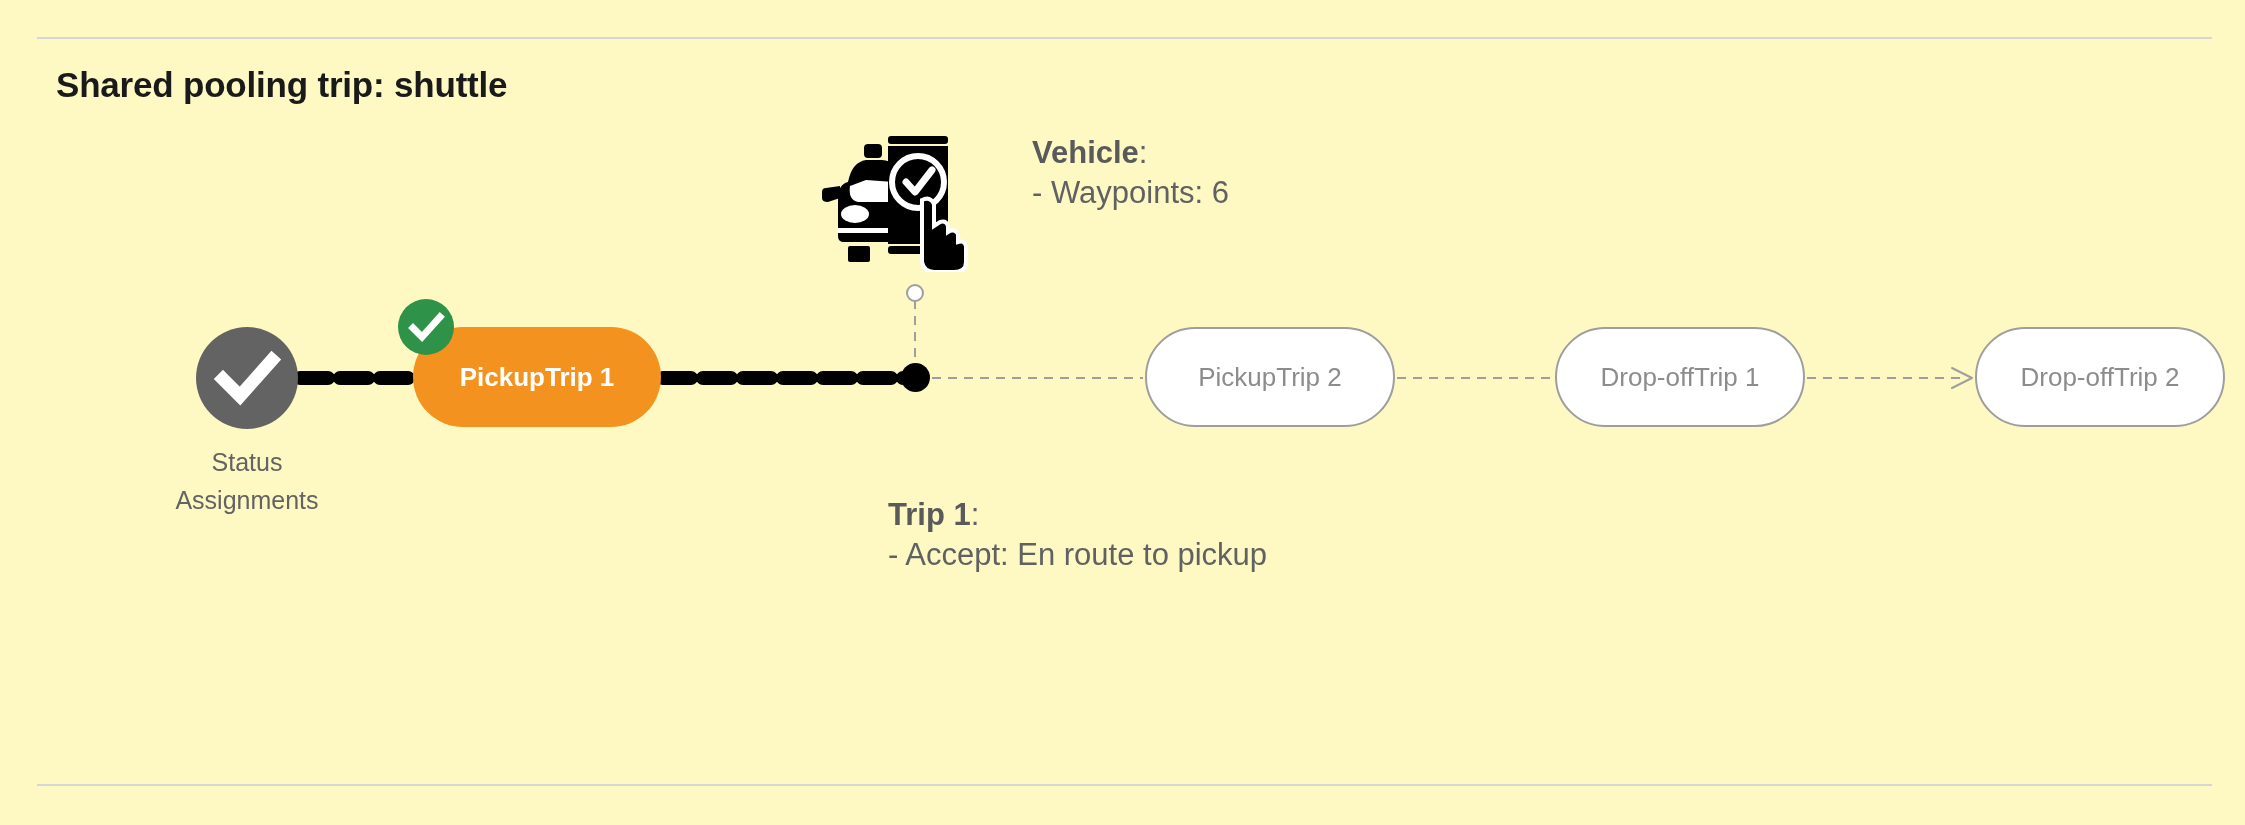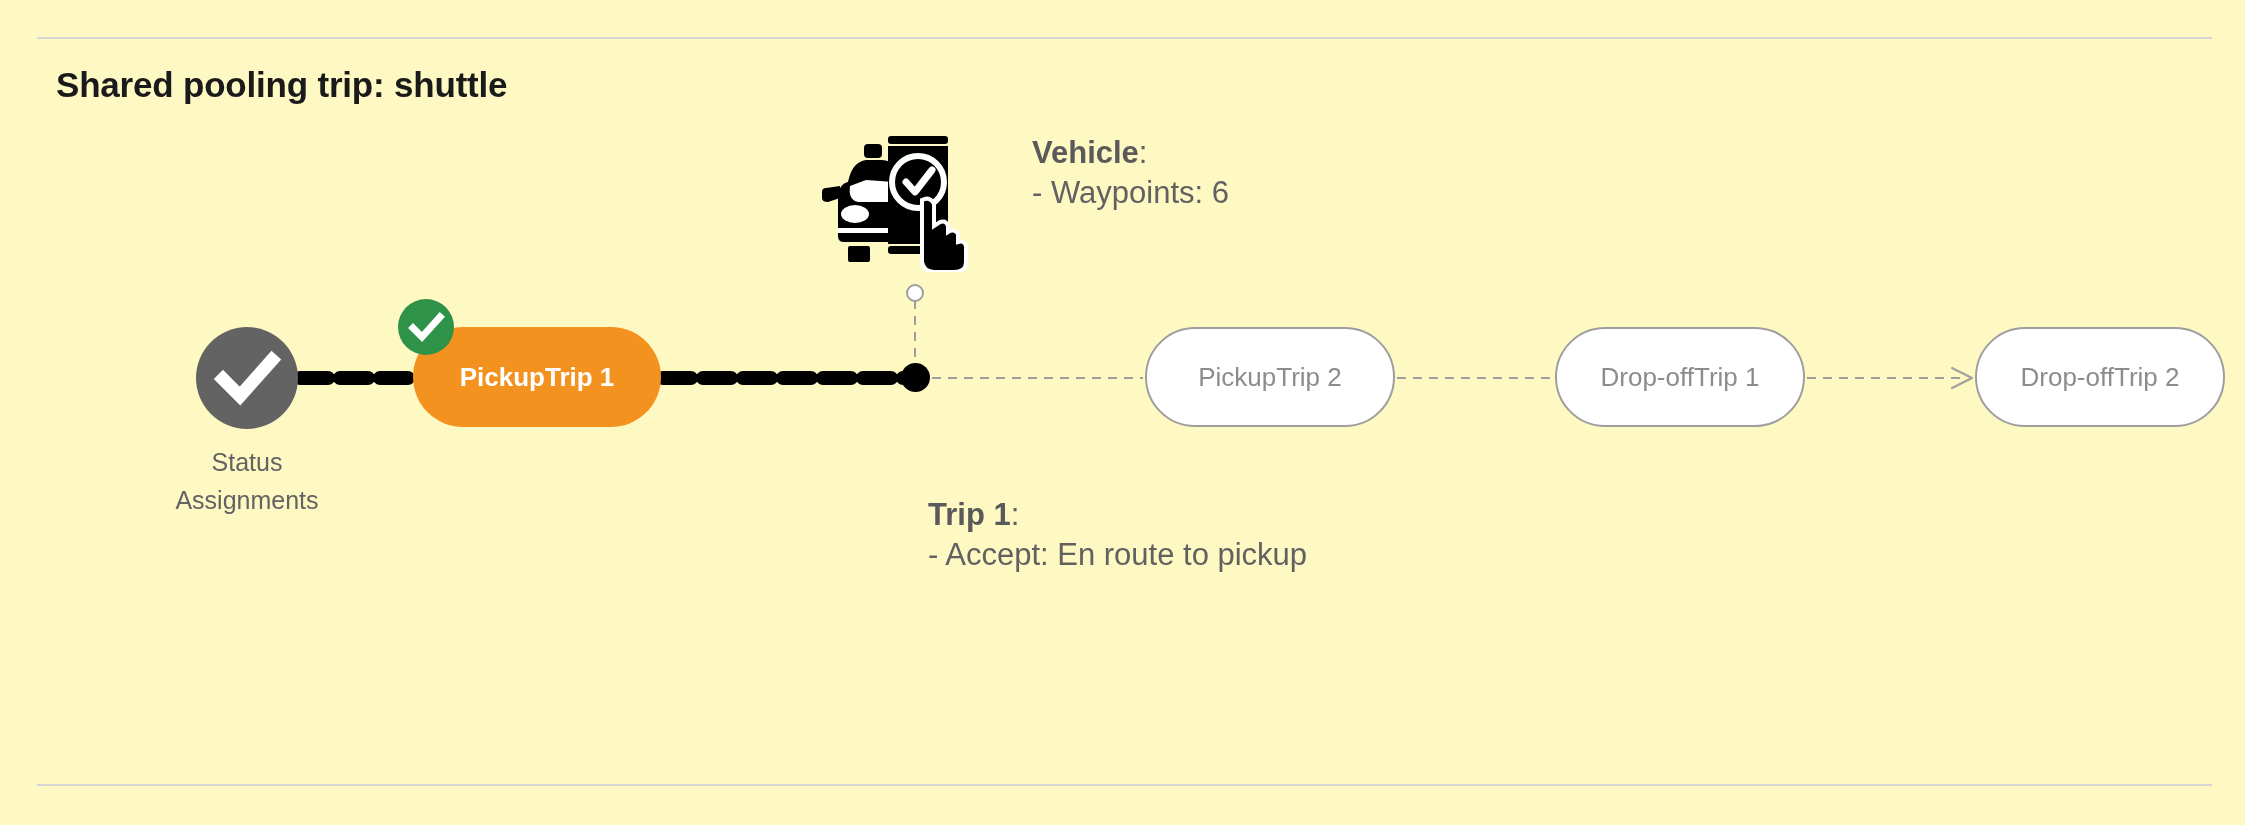--- a/index.html
+++ b/index.html
@@ -153,21 +153,21 @@
   
   .info-block {
     position: absolute;
     font-size: 31px;
     line-height: 40px;
     color: #616161;
     white-space: nowrap;
   }
   .info-block .k { font-weight: bold; color: #5a5a5a; }
   #vehicle-info { left: 1032px; top: 133px; }
-  #trip-info    { left: 888px;  top: 495px; margin-left: 40px; }
+  #trip-info    { left: 888px;  top: 495px; }
 </style>
 </head>
 <body>
 
 <div id="canvas">
 
   <div class="divider" id="divider-top"></div>
   <div class="divider" id="divider-bottom"></div>
 
   <div id="page-title">Shared pooling trip: shuttle</div>

